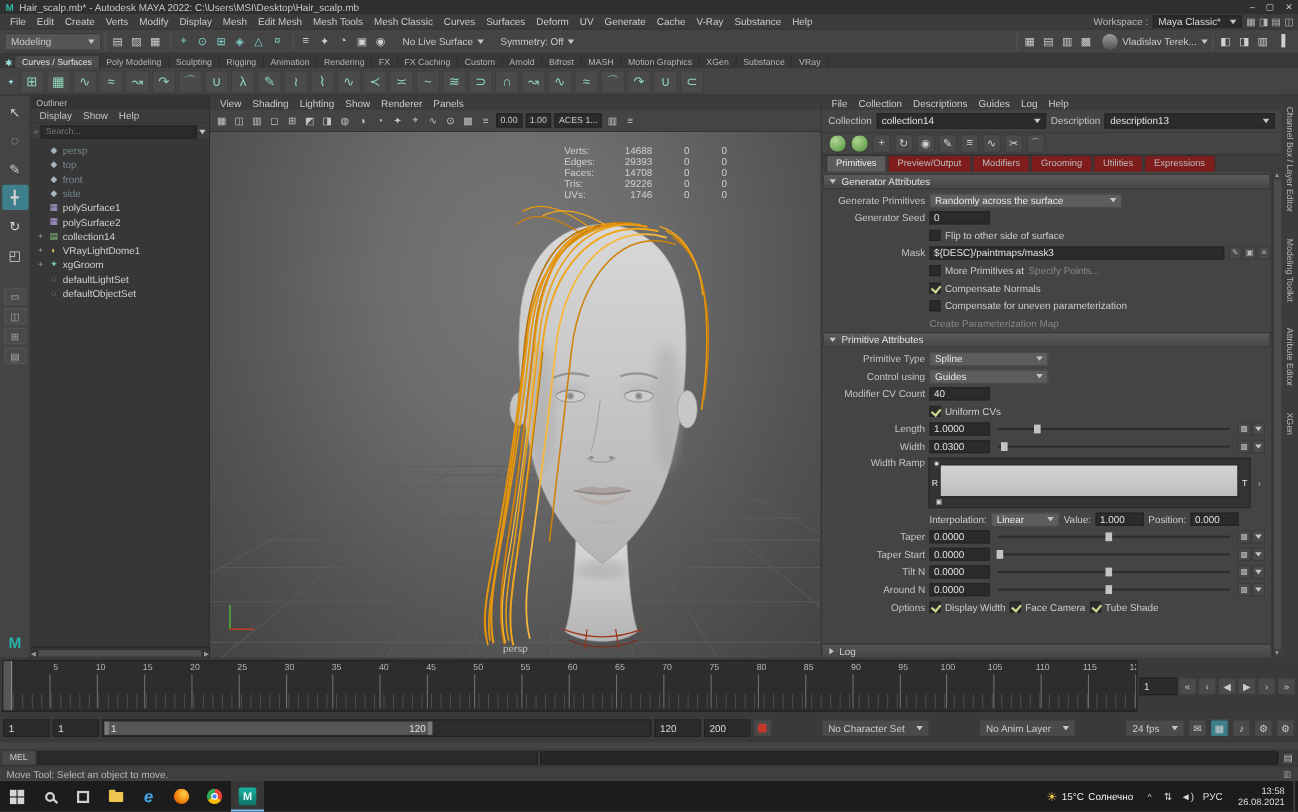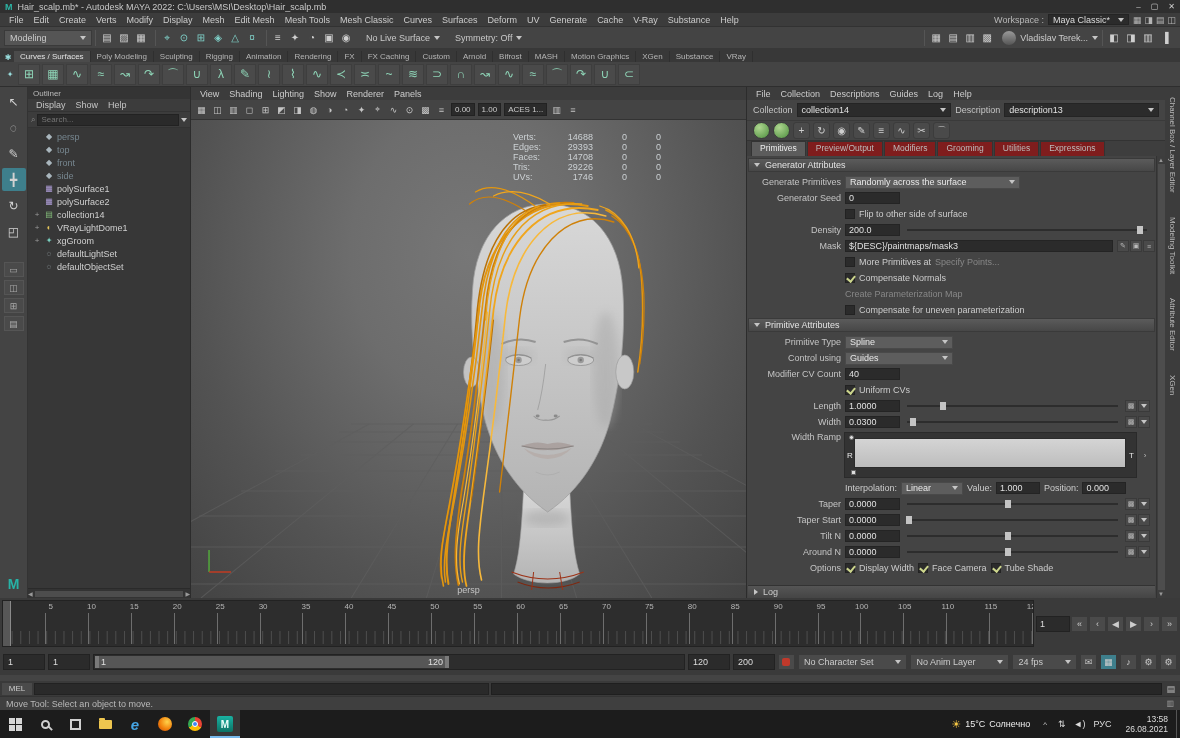--- a/index.html
+++ b/index.html
@@ -202,21 +202,21 @@
     display:flex; align-items:center; padding:0 4px; }
   .range-track { flex:1; height:16px; background:#2d2d2d; border:1px solid #222; position:relative; }
   .range-fill { position:absolute; left:1px; top:1px; bottom:1px; width:60%; background:#565656;
     display:flex; align-items:center; justify-content:space-between; padding:0 6px; color:#e0e0e0; }
   .range-fill::before, .range-fill::after { content:""; position:absolute; top:0; bottom:0; width:4px; background:#7a7a7a; }
   .range-fill::before { left:0; } .range-fill::after { right:0; }
   .keybtn { width:17px; height:16px; background:#4a4a4a; border:1px solid #3a3a3a;
     display:flex; align-items:center; justify-content:center; }
   .key-glyph { width:8px; height:8px; background:#c0392b; border-radius:2px; }
   .rdrop { height:16px; background:#4a4a4a; border:1px solid #3a3a3a; color:#ccc;
-    display:flex; align-items:center; gap:22px; padding:0 5px; white-space:nowrap; }
+    display:flex; align-items:center; gap:11px; padding:0 5px; white-space:nowrap;margin-left:42px; }
   .ricon { width:17px; height:16px; background:#4a4a4a; border:1px solid #3a3a3a; color:#ccc;
     font-size:9px; display:flex; align-items:center; justify-content:center; }
   .ricon.hl { background:#3e7f8c; }
 
   .gap-row { height:6px; background:#444; flex:none; }
 
   
   .mel-row { height:15px; background:#3a3a3a; display:flex; align-items:center; gap:2px;
     padding:0 2px; flex:none; }
   .mel-label { width:30px; height:12px; background:#4a4a4a; color:#ccc; font-size:8px;
@@ -761,27 +761,20 @@
           <div class="xrow">
             <span class="xlabel">Generator Seed</span>
             <span class="xinput w55">0</span>
           </div>
           <div class="xrow">
             <span class="xlabel"></span>
             <span class="xcheck"></span>
             <span>Flip to other side of surface</span>
           </div>
           <div class="xrow">
-            <span class="xlabel">Density</span>
-            <span class="xinput w55">200.0</span>
-            <span class="xslider">
-                <span class="handle" style="left:97%"></span>
-              </span>
-          </div>
-          <div class="xrow">
             <span class="xlabel">Mask</span>
             <span class="xinput wmask">${DESC}/paintmaps/mask3</span>
             <span class="mapbtns">
               <span class="mapbtn">✎</span>
               <span class="mapbtn">▣</span>
               <span class="mapbtn">≡</span>
               <span class="mapbtn">
                   <span class="tri-down"></span>
                 </span>
             </span>
@@ -792,26 +785,26 @@
             <span>More Primitives at</span>
             <span class="xdis">Specify Points...</span>
           </div>
           <div class="xrow">
             <span class="xlabel"></span>
             <span class="xcheck checked"></span>
             <span>Compensate Normals</span>
           </div>
           <div class="xrow">
             <span class="xlabel"></span>
-            <span class="xdis">Create Parameterization Map</span>
-          </div>
-          <div class="xrow">
-            <span class="xlabel"></span>
             <span class="xcheck"></span>
             <span>Compensate for uneven parameterization</span>
+          </div>
+          <div class="xrow">
+            <span class="xlabel"></span>
+            <span class="xdis">Create Parameterization Map</span>
           </div>
 
           <div class="sect-header">
             <span class="tri-down"></span>
             <span>Primitive Attributes</span>
           </div>
           <div class="xrow">
             <span class="xlabel">Primitive Type</span>
             <span class="xdrop w110">
               <span>Spline</span>

